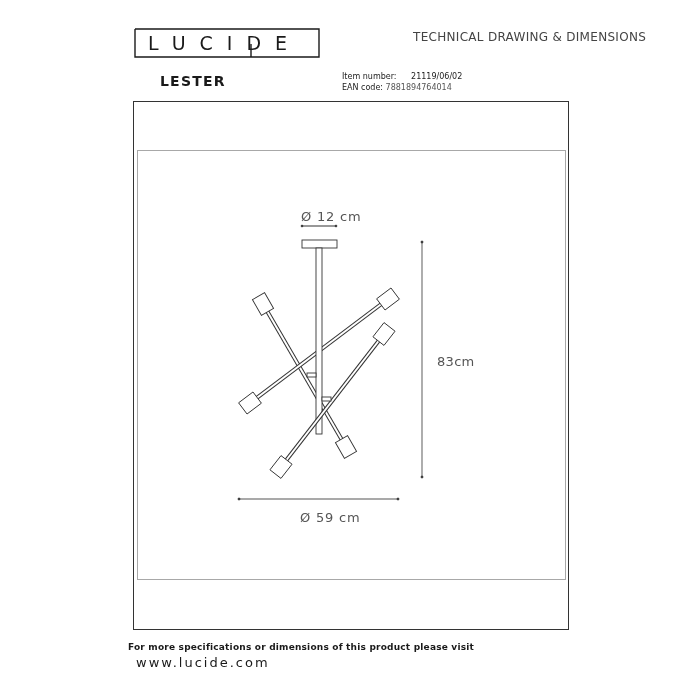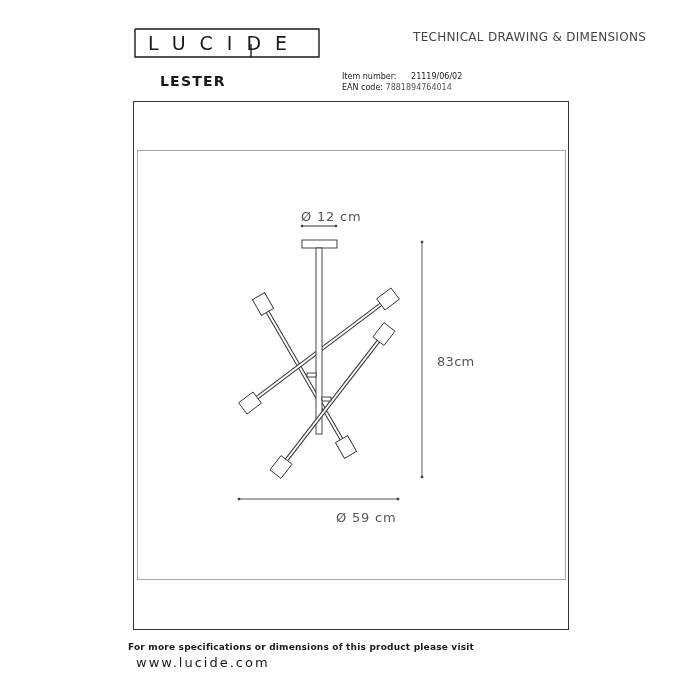--- a/index.html
+++ b/index.html
@@ -93,16 +93,16 @@
     <rect x="-7" y="-9" width="14" height="18" transform="translate(346 447) rotate(-30)"></rect>
     <rect x="-9" y="-7" width="18" height="14" transform="translate(388 299) rotate(-37)"></rect>
     <rect x="-9" y="-7" width="18" height="14" transform="translate(250 403) rotate(-37)"></rect>
     <rect x="-7" y="-9" width="14" height="18" transform="translate(384 334) rotate(38)"></rect>
     <rect x="-7" y="-9" width="14" height="18" transform="translate(281 467) rotate(38)"></rect>
   </g>
 </svg>
 
 <div class="dim-label" style="left:301px; top:209px;">Ø 12 cm</div>
 <div class="dim-label" style="left:437px; top:354px; letter-spacing:0.3px;">83cm</div>
-<div class="dim-label" style="left:300px; top:510px;margin-left:36px;">Ø 59 cm</div>
+<div class="dim-label" style="left:300px; top:510px;">Ø 59 cm</div>
 
 <div class="footer-note">For more specifications or dimensions of this product please visit</div>
 <div class="footer-url">www.lucide.com</div>
 
 </body></html>

